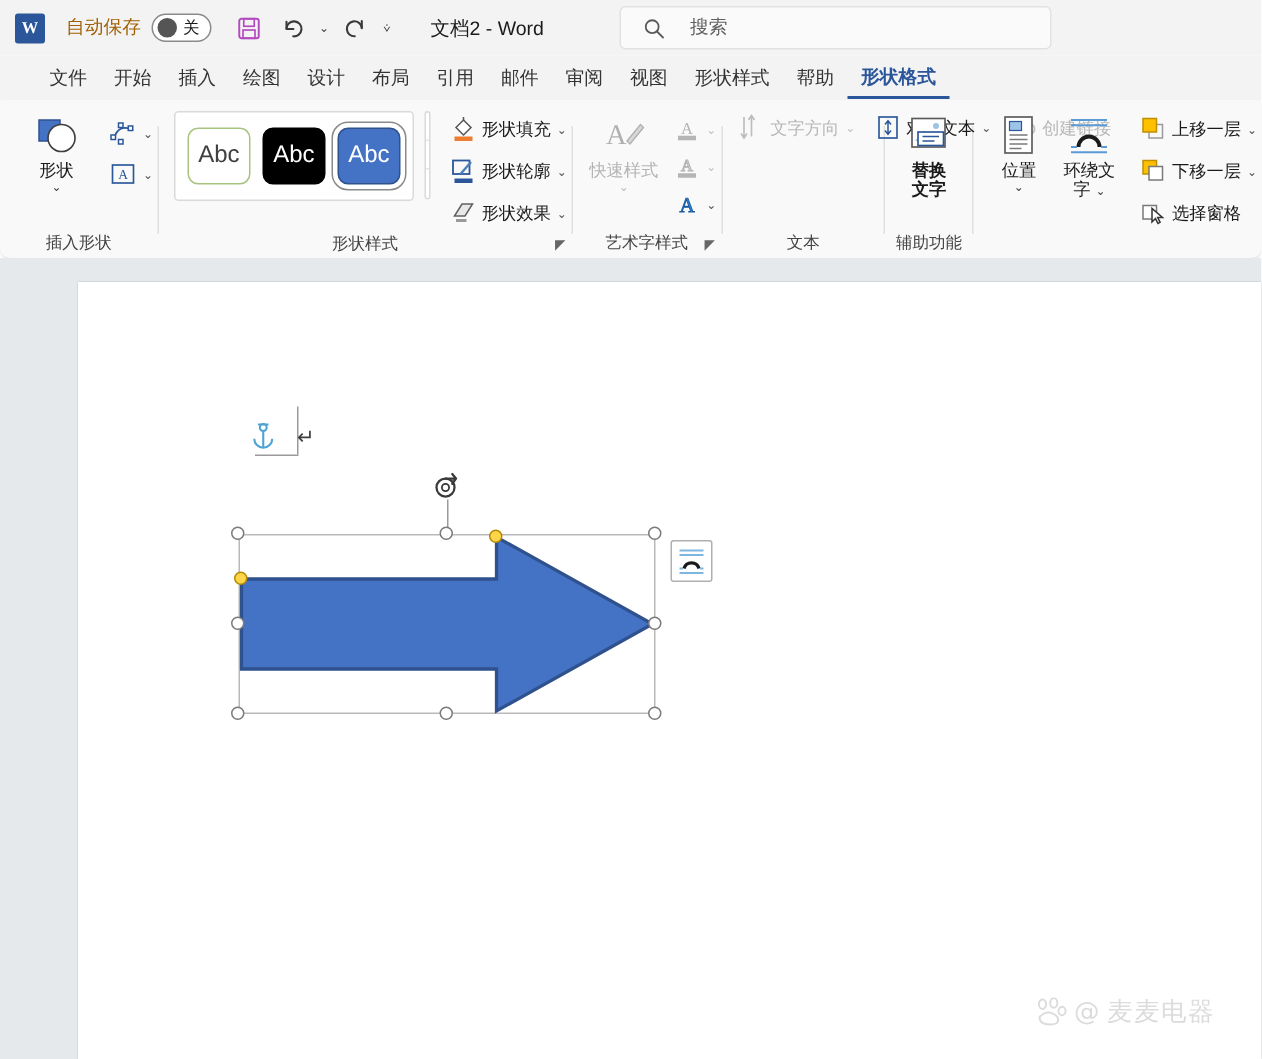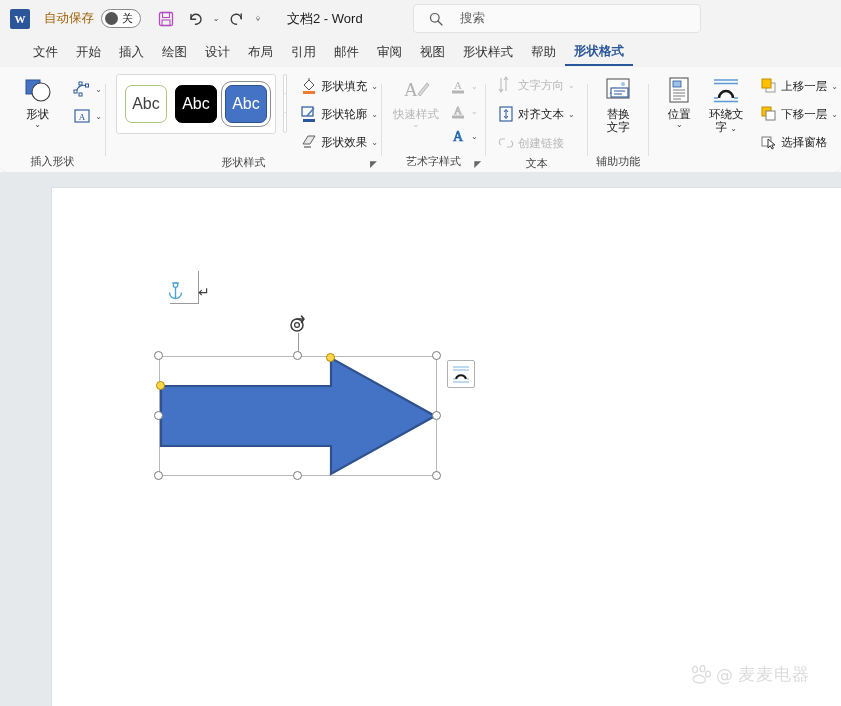--- a/index.html
+++ b/index.html
@@ -378,21 +378,21 @@
       </div>
       <div class="grp-label">
         <span>艺术字样式</span>
         <span class="dlg-launcher">◤</span>
       </div>
     </div>
     <div class="grp-sep"></div>
 
     <div class="grp" style="width:108px">
       <div class="grp-body" style="padding-left:8px;">
-        <div style="display:flex; flex-direction:column; gap:7px;">
+        <div style="display:flex; flex-direction:row; gap:7px;">
           <div class="smallbtn dis">
             <svg class="icon-18" viewBox="0 0 18 18">
               <path d="M4 2 L4 15 M2 13 L4 16 L6 13" fill="none" stroke="#bdbdbd" stroke-width="1.1"></path>
               <path d="M9 2 L9 15 M7 4 L9 1 L11 4" fill="none" stroke="#bdbdbd" stroke-width="1.1"></path>
             </svg>
             <span class="lbl">文字方向</span>
             <span class="cv">⌄</span>
           </div>
           <div class="smallbtn">
             <svg class="icon-18" viewBox="0 0 18 18">
@@ -409,21 +409,21 @@
             </svg>
             <span class="lbl">创建链接</span>
           </div>
         </div>
       </div>
       <div class="grp-label">文本</div>
     </div>
     <div class="grp-sep"></div>
 
     <div class="grp" style="width:64px">
-      <div class="grp-body" style="justify-content:center;">
+      <div class="grp-body" style="justify-content:center;font-weight:bold;">
         <div class="bigbtn">
           <svg class="icon-30" viewBox="0 0 32 30">
             <rect x="5" y="3" width="22" height="19" fill="#ffffff" stroke="#5a5a5a" stroke-width="1.1"></rect>
             <path d="M7 18 L13 11 L18 18 Z" fill="#9dc3e6"></path>
             <circle cx="21" cy="8" r="2" fill="#9dc3e6"></circle>
             <rect x="9" y="12" width="17" height="9" fill="#ffffff" stroke="#2b579a" stroke-width="1.1"></rect>
             <path d="M12 15 H23 M12 18 H20" stroke="#2b579a" stroke-width="1.1"></path>
           </svg>
           <span class="lbl">替换</span>
           <span class="lbl" style="margin-top:0">文字</span>

